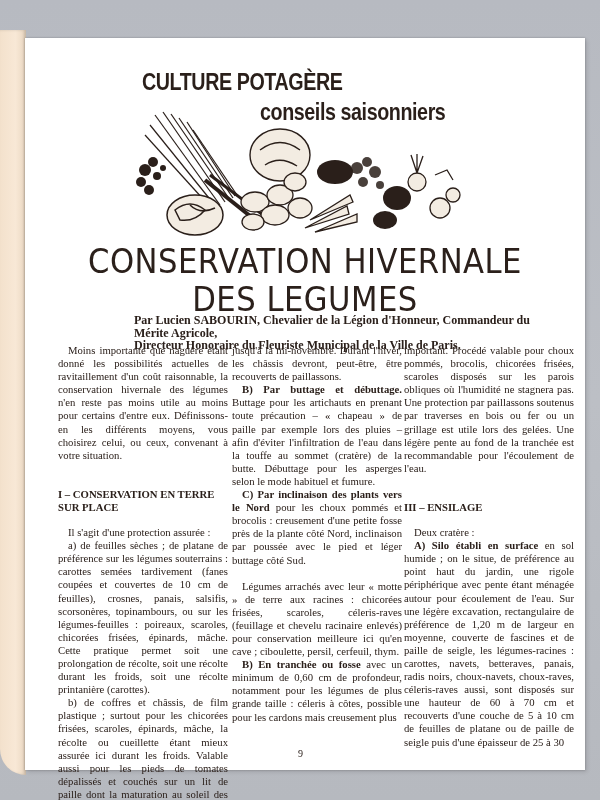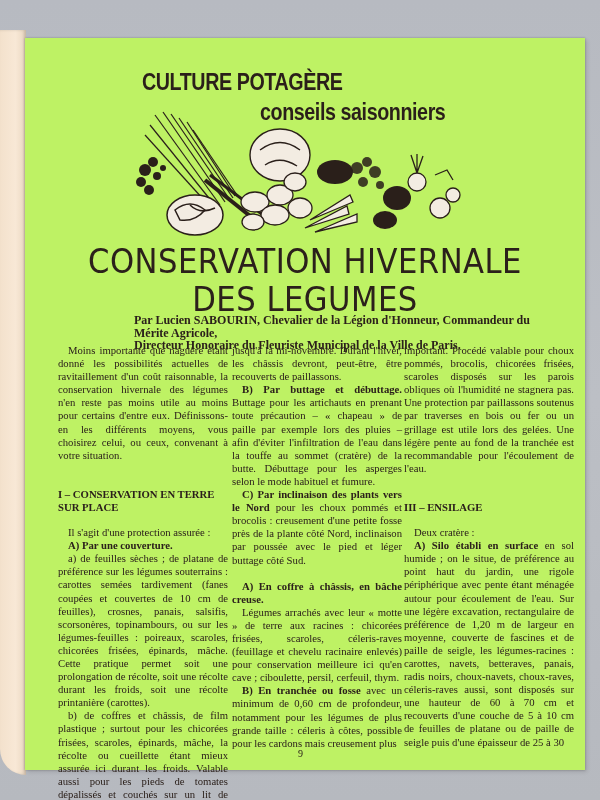--- a/index.html
+++ b/index.html
@@ -13,21 +13,21 @@
       background: linear-gradient(180deg,#b7bac1 0%,#bcbfc5 50%,#b6b9bf 100%);
     }
     .left-page {
       position:absolute; left:0; top:30px; width:26px; height:745px;
       background:linear-gradient(90deg,#f3e1cc 0%,#f8e8d6 60%,#e9d6c0 100%);
       border-radius:0 0 0 40px;
       box-shadow: inset -2px 0 3px rgba(0,0,0,0.15);
     }
     .page {
       position:absolute; left:25px; top:38px; width:560px; height:732px;
-      background:#bef264;
+      background:#ffffff;
       box-shadow: 0 0 2px rgba(0,0,0,0.25), 2px 2px 4px rgba(0,0,0,0.12);
     }
     .header-block { position:absolute; left:0; top:0; width:560px; height:205px; }
     .kicker-1 {
       position:absolute; left:117px; top:30px;
       font-family:"Liberation Sans", sans-serif; font-weight:bold;
       font-size:24px; color:#2a1f1a; letter-spacing:-0.5px;
       transform:scaleX(0.82); transform-origin:left top; white-space:nowrap;
     }
     .kicker-2 {
@@ -161,31 +161,29 @@
 
   <div class="byline">
     <div>Par Lucien SABOURIN, Chevalier de la Légion d'Honneur, Commandeur du Mérite Agricole,</div>
     <div>Directeur Honoraire du Fleuriste Municipal de la Ville de Paris.</div>
   </div>
 
   <div class="col col1">
     <p>Moins importante que naguère étant donné les possibilités actuelles de ravitaillement d'un coût raisonnable, la conservation hivernale des légumes n'en reste pas moins utile au moins pour certains d'entre eux. Définissons-en les différents moyens, vous choisirez celui, ou ceux, convenant à votre situation.</p>
     <h3>I – CONSERVATION EN TERRE SUR PLACE</h3>
     <p>Il s'agit d'une protection assurée :</p>
-    <p><b>A) Par une couverture.</b></p>
     <p>a) de feuilles sèches ; de platane de préférence sur les légumes souterrains : carottes semées tardivement (fanes coupées et couvertes de 10 cm de feuilles), crosnes, panais, salsifis, scorsonères, topinambours, ou sur les légumes-feuilles : poireaux, scaroles, chicorées frisées, épinards, mâche. Cette pratique permet soit une prolongation de récolte, soit une récolte durant les froids, soit une récolte printanière (carottes).</p>
     <p>b) de coffres et châssis, de film plastique ; surtout pour les chicorées frisées, scaroles, épinards, mâche, la récolte ou cueillette étant mieux assurée ici durant les froids. Valable aussi pour les pieds de tomates dépalissés et couchés sur un lit de paille dont la maturation au soleil des derniers fruits sera ainsi possible</p>
   </div>
 
   <div class="col col2">
     <p class="noindent">jusqu'à la mi-novembre. Durant l'hiver, les châssis devront, peut-être, être recouverts de paillassons.</p>
     <p><b>B) Par buttage et débuttage.</b><span> Buttage pour les artichauts en prenant toute précaution – « chapeau » de paille par exemple lors des pluies – afin d'éviter l'infiltration de l'eau dans la touffe au sommet (cratère) de la butte. Débuttage pour les asperges selon le mode habituel et fumure.</span></p>
     <p><b>C) Par inclinaison des plants vers le Nord</b><span> pour les choux pommés et brocolis : creusement d'une petite fosse près de la plante côté Nord, inclinaison par poussée avec le pied et léger buttage côté Sud.</span></p>
     <div class="gap"></div>
-    <p><b>A) En coffre à châssis, en bâche creuse.</b></p>
     <p>Légumes arrachés avec leur « motte » de terre aux racines : chicorées frisées, scaroles, céleris-raves (feuillage et chevelu racinaire enlevés) pour conservation meilleure ici qu'en cave ; ciboulette, persil, cerfeuil, thym.</p>
     <p><b>B) En tranchée ou fosse</b><span> avec un minimum de 0,60 cm de profondeur, notamment pour les légumes de plus grande taille : céleris à côtes, possible pour les cardons mais creusement plus</span></p>
   </div>
 
   <div class="col col3">
     <p class="noindent">important. Procédé valable pour choux pommés, brocolis, chicorées frisées, scaroles disposés sur les parois obliques où l'humidité ne stagnera pas. Une protection par paillassons soutenus par traverses en bois ou fer ou un grillage est utile lors des gelées. Une légère pente au fond de la tranchée est recommandable pour l'écoulement de l'eau.</p>
     <h3>III – ENSILAGE</h3>
     <p>Deux cratère :</p>
     <p><b>A) Silo établi en surface</b><span> en sol humide ; on le situe, de préférence au point haut du jardin, une rigole périphérique avec pente étant ménagée autour pour écoulement de l'eau. Sur une légère excavation, rectangulaire de préférence de 1,20 m de largeur en moyenne, couverte de fascines et de paille de seigle, les légumes-racines : carottes, navets, betteraves, panais, radis noirs, choux-navets, choux-raves, céleris-raves aussi, sont disposés sur une hauteur de 60 à 70 cm et recouverts d'une couche de 5 à 10 cm de feuilles de platane ou de paille de seigle puis d'une épaisseur de 25 à 30</span></p>
   </div>

